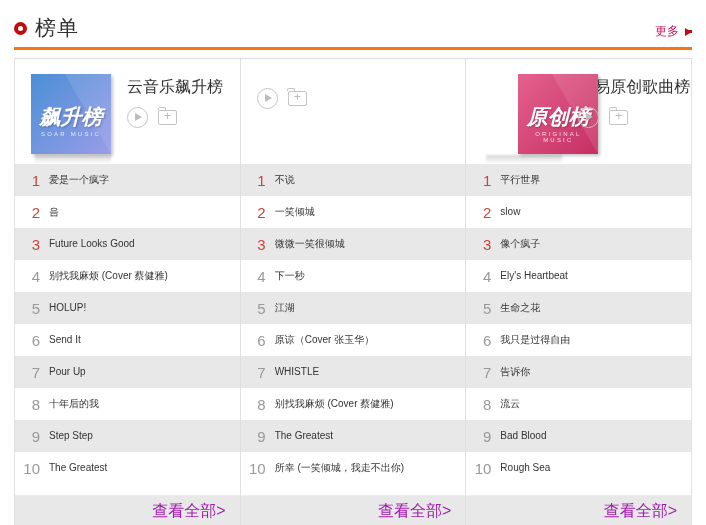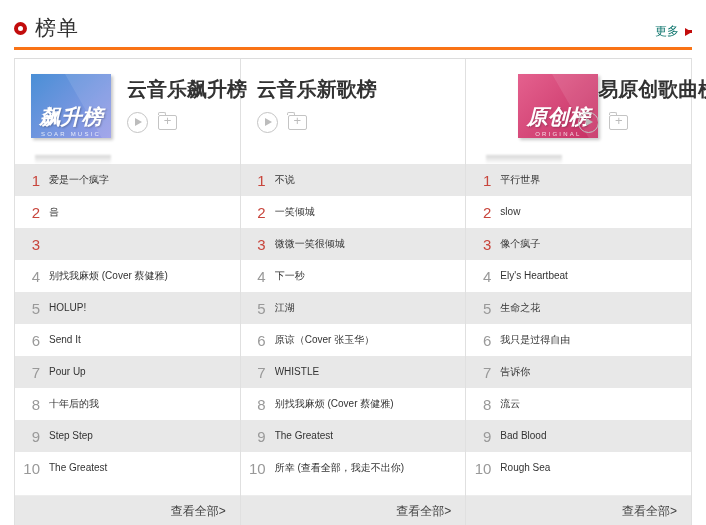--- a/index.html
+++ b/index.html
@@ -42,21 +42,21 @@
     line-height: 1;
     letter-spacing: 1px;
   }
   .hdr-more {
     position: absolute;
     right: 0;
     bottom: 7px;
     display: flex;
     align-items: center;
     font-size: 12px;
-    color: #0f766e;
+    color: #be185d;
     text-decoration: none;
     cursor: pointer;
   }
   .hdr-more-label { margin-right: 6px; }
   .hdr-arrow {
     display: inline-block;
     width: 0; height: 0;
     border-top: 4px solid transparent;
     border-bottom: 4px solid transparent;
     border-left: 7px solid #c20c0c;
@@ -101,21 +101,21 @@
     box-sizing: border-box;
   }
   .cover-wrap {
     position: relative;
     width: 82px;
     flex: 0 0 82px;
     margin-right: 14px;
   }
   .cover {
     width: 80px;
-    height: 64px;
+    height: 80px;
     position: relative;
     overflow: hidden;
     box-shadow: 2px 2px 3px rgba(0,0,0,0.22);
   }
   .cover-shine {
     position: absolute;
     top: 0; right: 0;
     width: 0; height: 0;
     border-top: 80px solid rgba(255,255,255,0.10);
     border-left: 46px solid transparent;
@@ -162,22 +162,22 @@
     letter-spacing: 0.4px;
     line-height: 1;
   }
 
   .head-right {
     flex: 1 1 auto;
     min-width: 0;
     padding-top: 3px;
   }
   .board-title {
-    font-size: 20px;
-    font-weight: bold;
+    font-size: 16px;
+    font-weight: normal;
     color: #333;
     text-decoration: none;
     display: block;
     line-height: 1.2;
     white-space: nowrap;
   }
   .head-icons {
     margin-top: 11px;
     display: flex;
     align-items: center;
@@ -272,22 +272,22 @@
     height: 32px;
     background: #e8e8e8;
     display: flex;
     align-items: center;
     justify-content: flex-end;
     padding-right: 14px;
     box-sizing: border-box;
     border-top: 1px solid #ededed;
   }
   .foot-link {
-    font-size: 12px;
-    color: #404040;
+    font-size: 16px;
+    color: #a21caf;
     text-decoration: none;
     cursor: pointer;
   }
 </style>
 </head>
 <body>
 
 <div class="page-header">
   <span class="hdr-dot"></span>
   <span class="hdr-title">榜单</span>
@@ -321,20 +321,21 @@
         <li class="song-row alt top">
           <span class="song-rank">1</span>
           <a class="song-name">爱是一个疯字</a>
         </li>
         <li class="song-row top">
           <span class="song-rank">2</span>
           <a class="song-name">음</a>
         </li>
         <li class="song-row alt top">
           <span class="song-rank">3</span>
+          <a class="song-name">Future Looks Good</a>
         </li>
         <li class="song-row">
           <span class="song-rank">4</span>
           <a class="song-name">别找我麻烦 (Cover 蔡健雅)</a>
         </li>
         <li class="song-row alt">
           <span class="song-rank">5</span>
           <a class="song-name">HOLUP!</a>
         </li>
         <li class="song-row">
@@ -358,21 +359,20 @@
           <a class="song-name">The Greatest</a>
         </li>
       </ul>
       <div class="board-foot">
         <a class="foot-link">查看全部&gt;</a>
       </div>
     </div>
     <div class="board-col">
       <div class="board-head">
         <div class="head-right">
-          <a class="board-title">云音乐新歌榜</a>
           <div class="head-icons">
             <span class="icon-play"></span>
             <span class="icon-add"></span>
           </div>
         </div>
       </div>
       <ul class="song-list">
         <li class="song-row alt top">
           <span class="song-rank">1</span>
           <a class="song-name">不说</a>
@@ -404,21 +404,21 @@
         <li class="song-row">
           <span class="song-rank">8</span>
           <a class="song-name">别找我麻烦 (Cover 蔡健雅)</a>
         </li>
         <li class="song-row alt">
           <span class="song-rank">9</span>
           <a class="song-name">The Greatest</a>
         </li>
         <li class="song-row">
           <span class="song-rank">10</span>
-          <a class="song-name">所幸 (查看全部，我走不出你)</a>
+          <a class="song-name">所幸 (一笑倾城，我走不出你)</a>
         </li>
       </ul>
       <div class="board-foot">
         <a class="foot-link">查看全部&gt;</a>
       </div>
     </div>
     <div class="board-col">
       <div class="board-head">
         <div class="cover-wrap">
           <div class="cover" style="background: linear-gradient(135deg, rgb(228, 97, 142) 0%, rgb(198, 47, 99) 100%); margin-left: 36px;">

